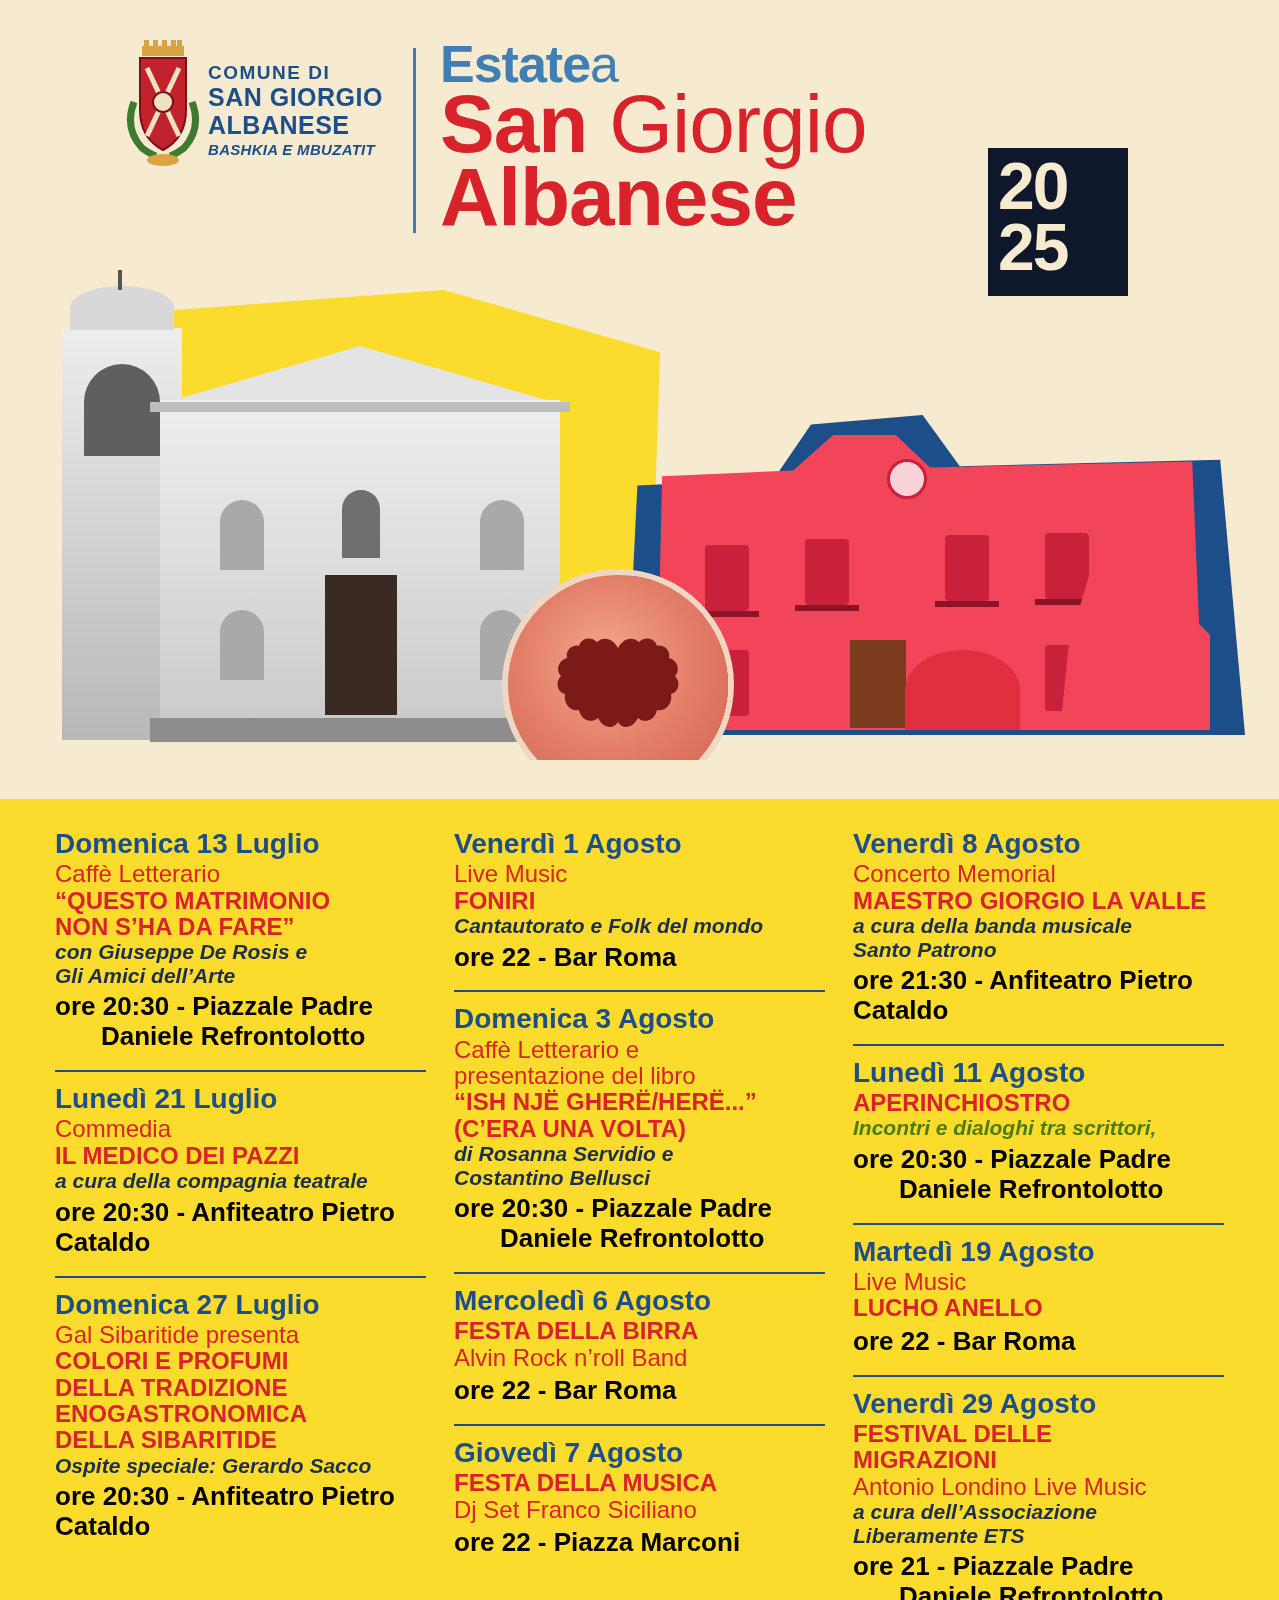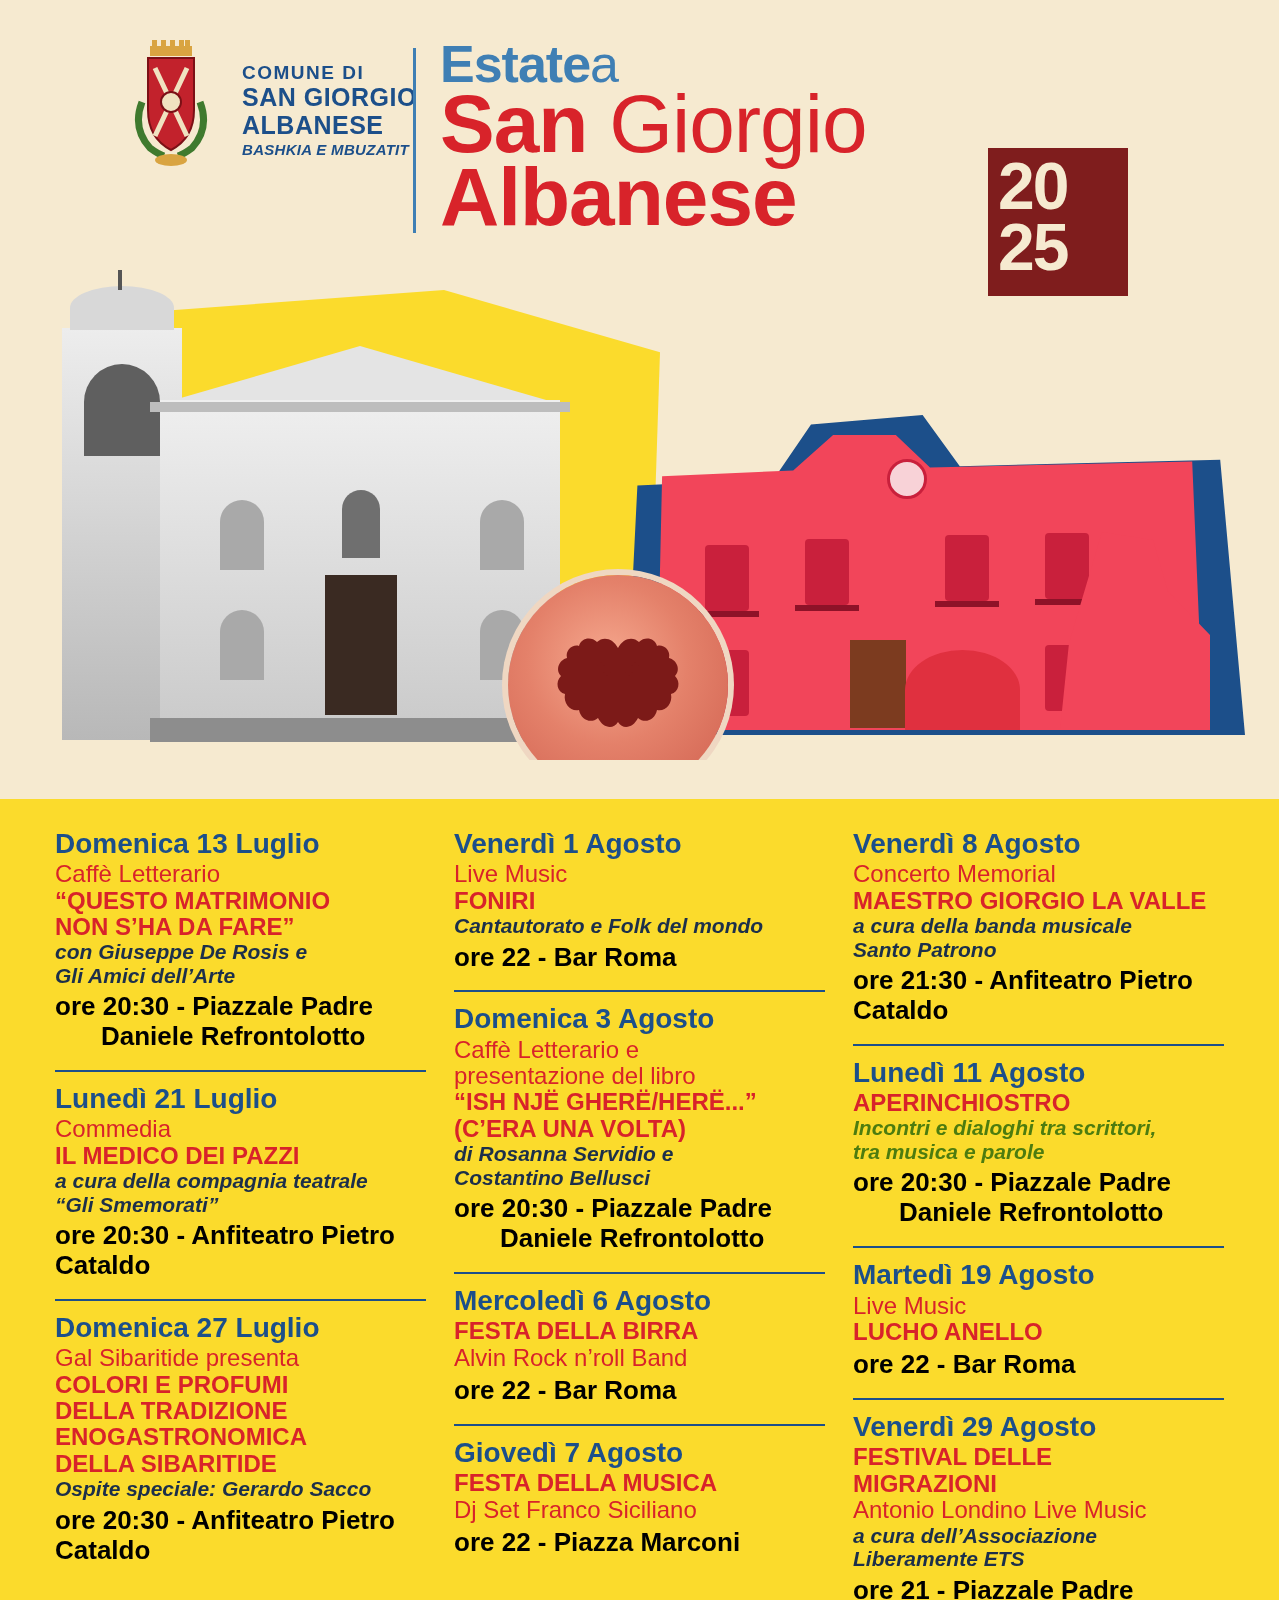--- a/index.html
+++ b/index.html
@@ -16,25 +16,25 @@
   }
 
   
   .header {
     position: relative;
     height: 300px;
     background: #f6ead0;
   }
   .crest-block {
     position: absolute;
-    left: 128px;
+    left: 120px;
     top: 40px;
     display: flex;
     align-items: flex-start;
-    gap: 28px;
+    gap: 2px;
   }
   .crest {
     width: 86px;
     height: 128px;
     position: relative;
   }
   .crest svg { display: block; }
   .comune-text {
     padding-top: 22px;
     color: #1c4f8a;
@@ -108,21 +108,21 @@
     color: #d8232a;
     letter-spacing: -1px;
     margin-top: -4px;
   }
   .year {
     position: absolute;
     left: 988px;
     top: 148px;
     width: 140px;
     height: 148px;
-    background: #7f1d1d;
+    background: #0f172a;
     color: #f6ead0;
     font-size: 66px;
     font-weight: 800;
     line-height: 0.93;
     letter-spacing: -2px;
     padding: 8px 0 0 10px;
     box-sizing: border-box;
   }
 
   
@@ -517,21 +517,20 @@
         <span>ore 20:30 - Piazzale Padre</span>
         <span class="indent">Daniele Refrontolotto</span>
       </div>
     </div>
 
     <div class="event">
       <div class="ev-date">Lunedì 21 Luglio</div>
       <div class="ev-line red">Commedia</div>
       <div class="ev-line red-caps">IL MEDICO DEI PAZZI</div>
       <div class="ev-line italic">a cura della compagnia teatrale</div>
-      <div class="ev-line italic">“Gli Smemorati”</div>
       <div class="ev-when">
         <span>ore 20:30 - Anfiteatro Pietro Cataldo</span>
       </div>
     </div>
 
     <div class="event">
       <div class="ev-date">Domenica 27 Luglio</div>
       <div class="ev-line red">Gal Sibaritide presenta</div>
       <div class="ev-line red-caps">COLORI E PROFUMI</div>
       <div class="ev-line red-caps">DELLA TRADIZIONE</div>
@@ -597,21 +596,20 @@
       <div class="ev-line italic">Santo Patrono</div>
       <div class="ev-when">
         <span>ore 21:30 - Anfiteatro Pietro Cataldo</span>
       </div>
     </div>
 
     <div class="event">
       <div class="ev-date">Lunedì 11 Agosto</div>
       <div class="ev-line red-caps">APERINCHIOSTRO</div>
       <div class="ev-line italic-red">Incontri e dialoghi tra scrittori,</div>
-      <div class="ev-line italic-red">tra musica e parole</div>
       <div class="ev-when">
         <span>ore 20:30 - Piazzale Padre</span>
         <span class="indent">Daniele Refrontolotto</span>
       </div>
     </div>
 
     <div class="event">
       <div class="ev-date">Martedì 19 Agosto</div>
       <div class="ev-line red">Live Music</div>
       <div class="ev-line red-caps">LUCHO ANELLO</div>

